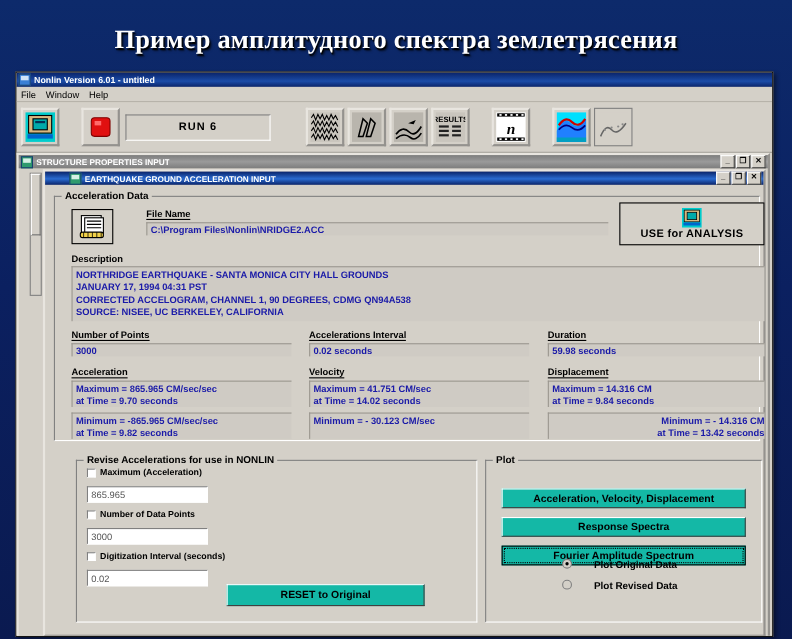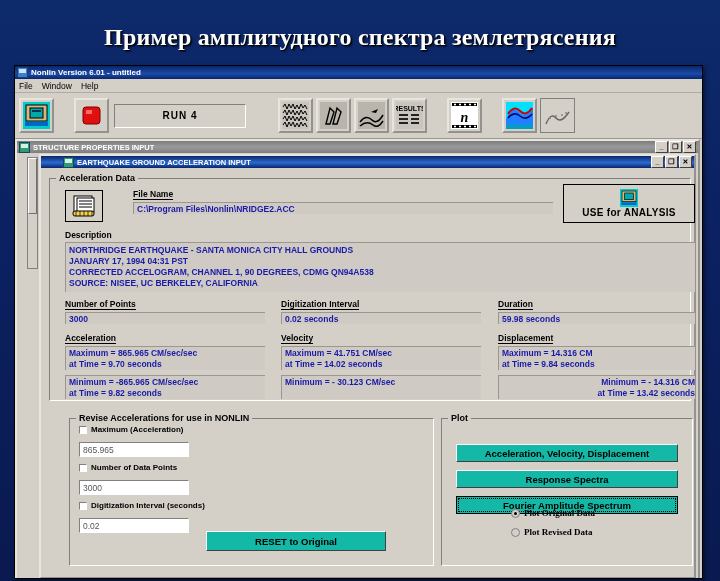--- a/index.html
+++ b/index.html
@@ -158,21 +158,21 @@
     border:1px solid #808080;border-right-color:#fff;border-bottom-color:#fff;
     font-size:8.5px;color:#555;display:flex;align-items:center;padding-left:3px;
   }
   .btn{
     position:absolute;background:#14b8a6;box-sizing:border-box;
     border:1px solid #fff;border-right-color:#404040;border-bottom-color:#404040;
     display:flex;align-items:center;justify-content:center;
     font-size:9.5px;font-weight:bold;color:#000;white-space:nowrap;margin-top:15px;
   }
   .btn.focus{border:1px solid #000;outline:1px dotted #000;outline-offset:-3px;}
-  .radio-row{position:absolute;display:flex;align-items:flex-end;gap:4px;font-family:Liberation Serif, serif;}
+  .radio-row{position:absolute;display:flex;align-items:flex-start;gap:20px;}
   .radio{
     width:9px;height:9px;border-radius:50%;background:#d4d0c8;
     border:1px solid #808080;box-sizing:border-box;flex:0 0 auto;position:relative;
   }
   .radio.on:after{
     content:"";position:absolute;left:2px;top:2px;width:3px;height:3px;
     border-radius:50%;background:#000;
   }
   .radio-lbl{font-size:9px;font-weight:bold;color:#000;white-space:nowrap;}
   
@@ -221,21 +221,21 @@
       <div class="tb-gap"></div>
 
       <div class="tbtn">
         <svg class="icon-box" viewBox="0 0 27 27">
           <rect x="0" y="0" width="27" height="27" fill="#d4d0c8"></rect>
           <rect x="5" y="5" width="17" height="17" rx="3" fill="#e01010" stroke="#800000" stroke-width="1"></rect>
           <rect x="8" y="8" width="6" height="4" fill="#ff6a6a"></rect>
         </svg>
       </div>
 
-      <div class="run-field">RUN 4</div>
+      <div class="run-field">RUN 6</div>
 
       <div class="tb-gap2"></div>
 
       <div class="tbtn">
         <svg class="icon-box" viewBox="0 0 27 27">
           <rect x="0" y="0" width="27" height="27" fill="#c9c5bd"></rect>
           <g stroke="#000" stroke-width="1" fill="none">
             <path d="M1 5 l2 -3 l2 5 l2 -5 l2 4 l2 -4 l2 5 l2 -4 l2 4 l2 -5 l2 4 l2 -3 l2 4"></path>
             <path d="M1 11 l2 -3 l2 5 l2 -5 l2 4 l2 -4 l2 5 l2 -4 l2 4 l2 -5 l2 4 l2 -3 l2 4"></path>
             <path d="M1 17 l2 -3 l2 5 l2 -5 l2 4 l2 -4 l2 5 l2 -4 l2 4 l2 -5 l2 4 l2 -3 l2 4"></path>
@@ -403,21 +403,21 @@
         <div class="desc-box" style="left:24px;top:86px;width:630px;height:50px;">
           <div class="desc-line">NORTHRIDGE EARTHQUAKE - SANTA MONICA CITY HALL GROUNDS</div>
           <div class="desc-line">JANUARY 17, 1994 04:31 PST</div>
           <div class="desc-line">CORRECTED ACCELOGRAM, CHANNEL 1, 90 DEGREES, CDMG QN94A538</div>
           <div class="desc-line">SOURCE: NISEE, UC BERKELEY, CALIFORNIA</div>
         </div>
 
         <div class="lbl" style="left:24px;top:143px;">Number of Points</div>
         <div class="ro-field" style="left:24px;top:156px;width:200px;height:12px;">3000</div>
 
-        <div class="lbl" style="left:240px;top:143px;">Digitization Interval</div>
+        <div class="lbl" style="left:240px;top:143px;">Accelerations Interval</div>
         <div class="ro-field" style="left:240px;top:156px;width:200px;height:12px;">0.02 seconds</div>
 
         <div class="lbl" style="left:457px;top:143px;">Duration</div>
         <div class="ro-field" style="left:457px;top:156px;width:197px;height:12px;">59.98 seconds</div>
 
         <div class="lbl" style="left:24px;top:177px;">Acceleration</div>
         <div class="stat-block" style="left:24px;top:190px;width:200px;height:24px;">
           <div class="stat-line">Maximum =  865.965 CM/sec/sec</div>
           <div class="stat-line">at Time =  9.70   seconds</div>
         </div>

